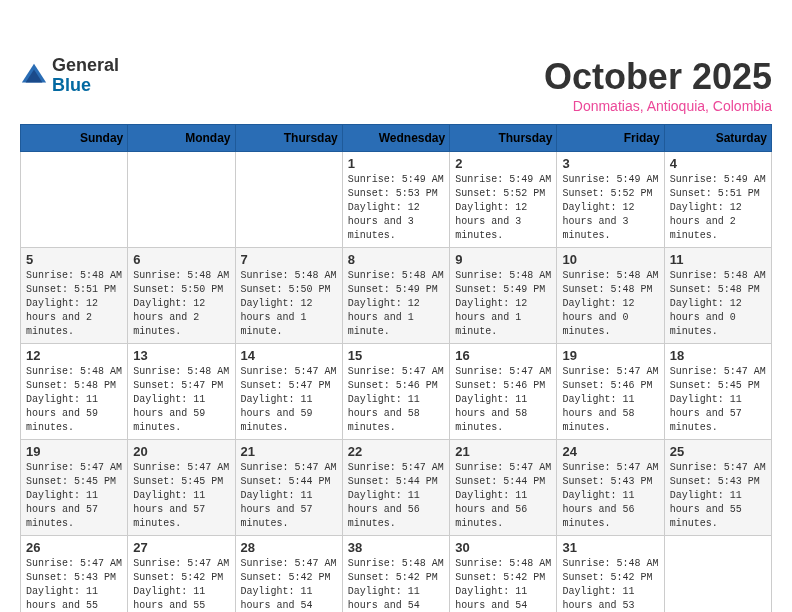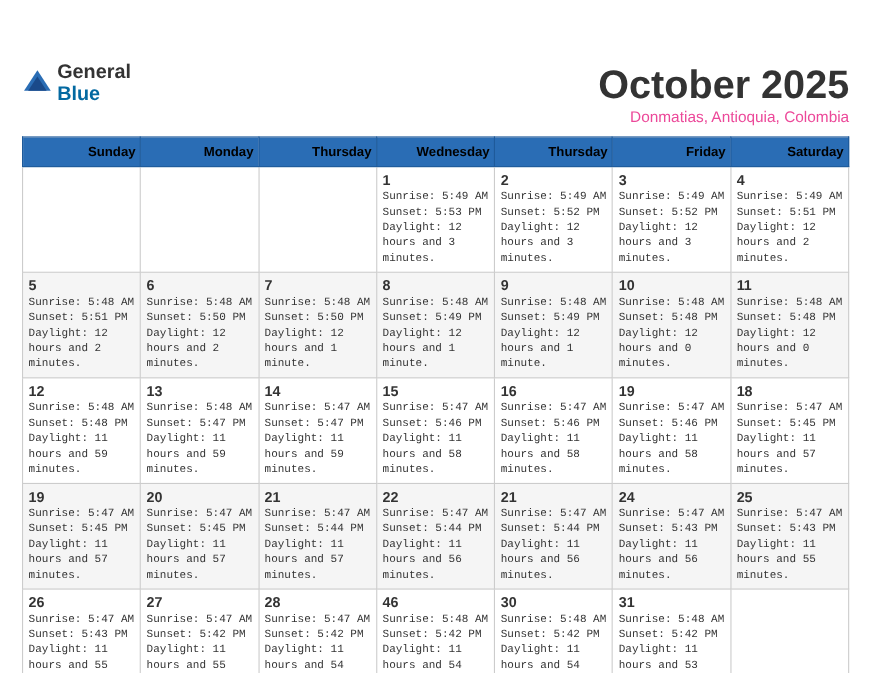--- a/index.html
+++ b/index.html
@@ -302,21 +302,21 @@
 Sunset: 5:42 PM
 Daylight: 11 hours and 55 minutes.</div>
         </td>
         <td>
           <span class="day-number">28</span>
           <div class="day-info" style="white-space: pre-line;">Sunrise: 5:47 AM
 Sunset: 5:42 PM
 Daylight: 11 hours and 54 minutes.</div>
         </td>
         <td>
-          <span class="day-number">46</span>
+          <span class="day-number">38</span>
           <div class="day-info" style="white-space: pre-line;">Sunrise: 5:48 AM
 Sunset: 5:42 PM
 Daylight: 11 hours and 54 minutes.</div>
         </td>
         <td>
           <span class="day-number">30</span>
           <div class="day-info" style="white-space: pre-line;">Sunrise: 5:48 AM
 Sunset: 5:42 PM
 Daylight: 11 hours and 54 minutes.</div>
         </td>

